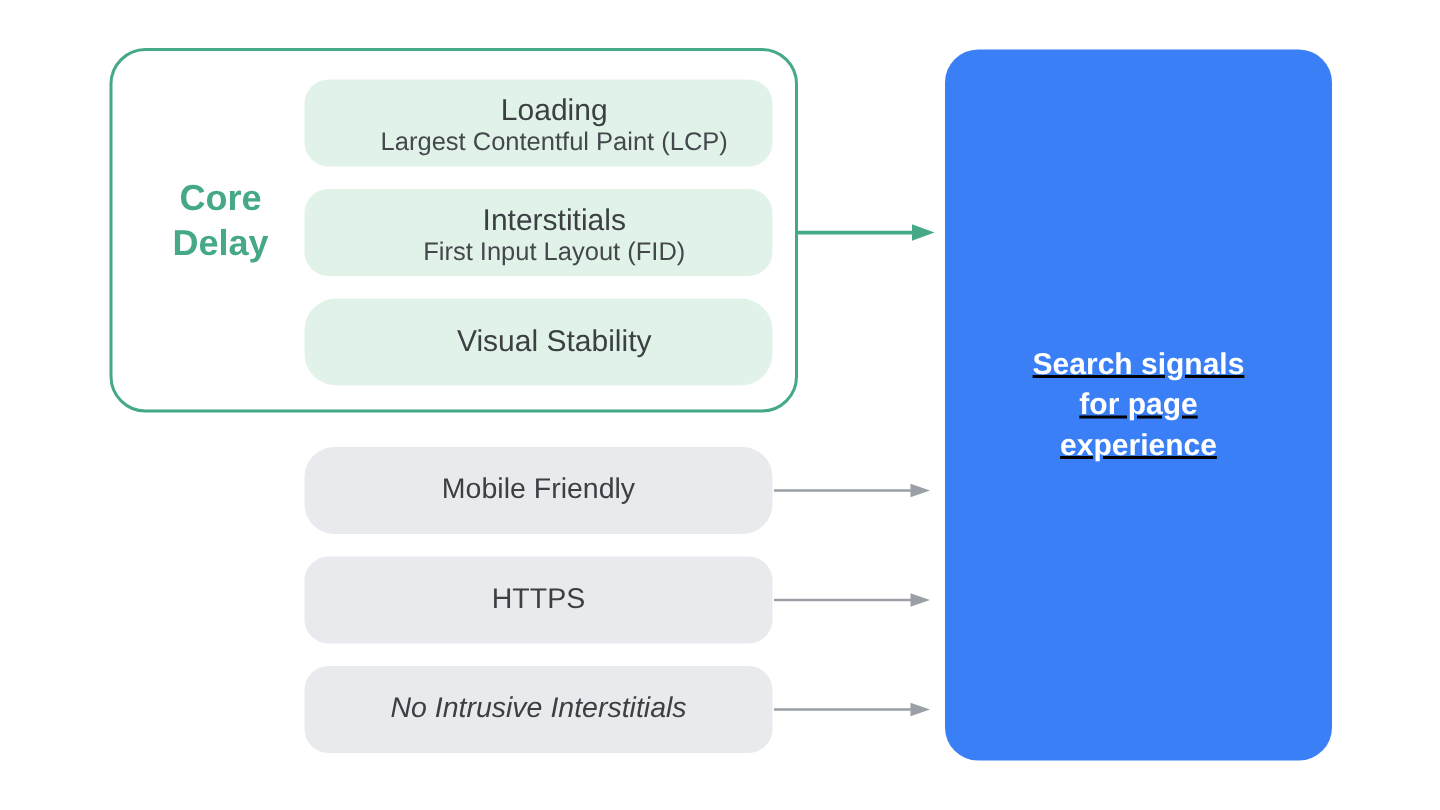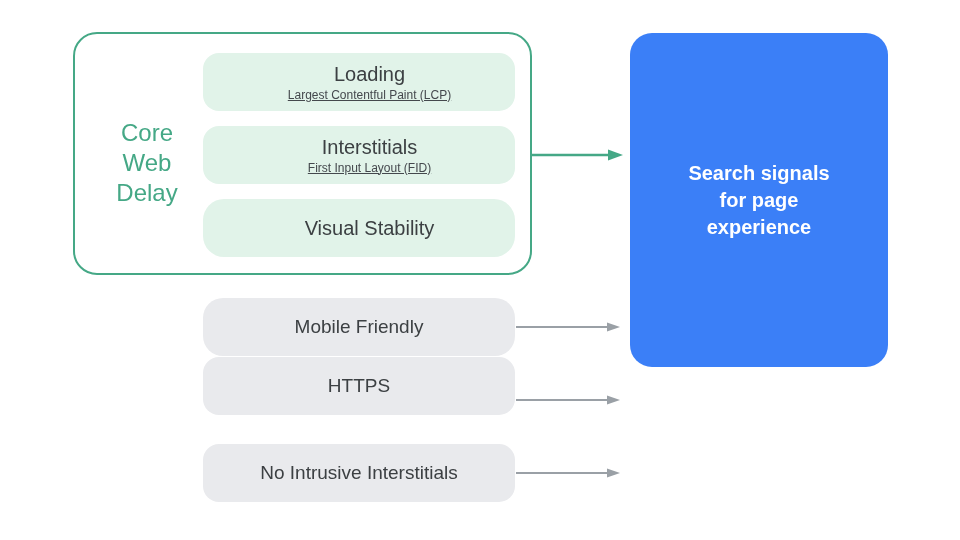--- a/index.html
+++ b/index.html
@@ -29,21 +29,21 @@
     background: transparent;
   }
   .cwv-label {
     position: absolute;
     left: 92px;
     top: 118px;
     width: 110px;
     text-align: center;
     color: #45a886;
     font-size: 24px;
-    font-weight: normal;
+    font-weight: bold;
     line-height: 30px;
   }
 
   
   .pill {
     position: absolute;
     left: 203px;
     width: 312px;
     height: 58px;
     border-radius: 16px;
@@ -58,79 +58,78 @@
   .pill.gray  { background: #e9eaed; }
 
   .pill-title {
     color: #3c4043;
     font-size: 20px;
     font-weight: 500;
     line-height: 24px;
   }
   .pill-sub {
     color: #44484d;
-    font-size: 12px;
+    font-size: 17px;
     line-height: 16px;
     margin-top: 1px;
-    text-decoration: underline;
   }
   .pill-label {
     color: #3c4043;
     font-size: 19px;
     font-weight: 500;
   }
 
   .pill.g1 { top: 53px; }
   .pill.g2 { top: 126px; }
   .pill.g3 { top: 199px; border-radius: 21px; }
   .pill.s1 { top: 298px; border-radius: 20px; }
-  .pill.s2 { top: 357px; }
-  .pill.s3 { top: 444px; }
+  .pill.s2 { top: 371px; }
+  .pill.s3 { top: 444px; font-style: italic; }
 
   
   .arrow {
     position: absolute;
     display: block;
   }
   .arrow.green-arrow { left: 531px; top: 147px; }
   .arrow.gray1 { left: 516px; top: 321px; }
   .arrow.gray2 { left: 516px; top: 394px; }
   .arrow.gray3 { left: 516px; top: 467px; }
 
   
   .result-panel {
     position: absolute;
     left: 630px;
     top: 33px;
     width: 258px;
-    height: 334px;
+    height: 474px;
     border-radius: 22px;
     background: #3b7ff7;
     display: flex;
     align-items: center;
     justify-content: center;
+    text-decoration: underline;
   }
   .result-text {
     color: #ffffff;
     font-size: 20px;
     font-weight: bold;
     line-height: 27px;
     text-align: center;
   }
 </style>
 </head>
 <body>
 
 <div class="canvas">
 
   <div class="cwv-group"></div>
 
   <div class="cwv-label">
     <div>Core</div>
-    <div>Web</div>
     <div>Delay</div>
   </div>
 
   <div class="pill green g1">
     <div class="pill-title">Loading</div>
     <div class="pill-sub">Largest Contentful Paint (LCP)</div>
   </div>
   <div class="pill green g2">
     <div class="pill-title">Interstitials</div>
     <div class="pill-sub">First Input Layout (FID)</div>

